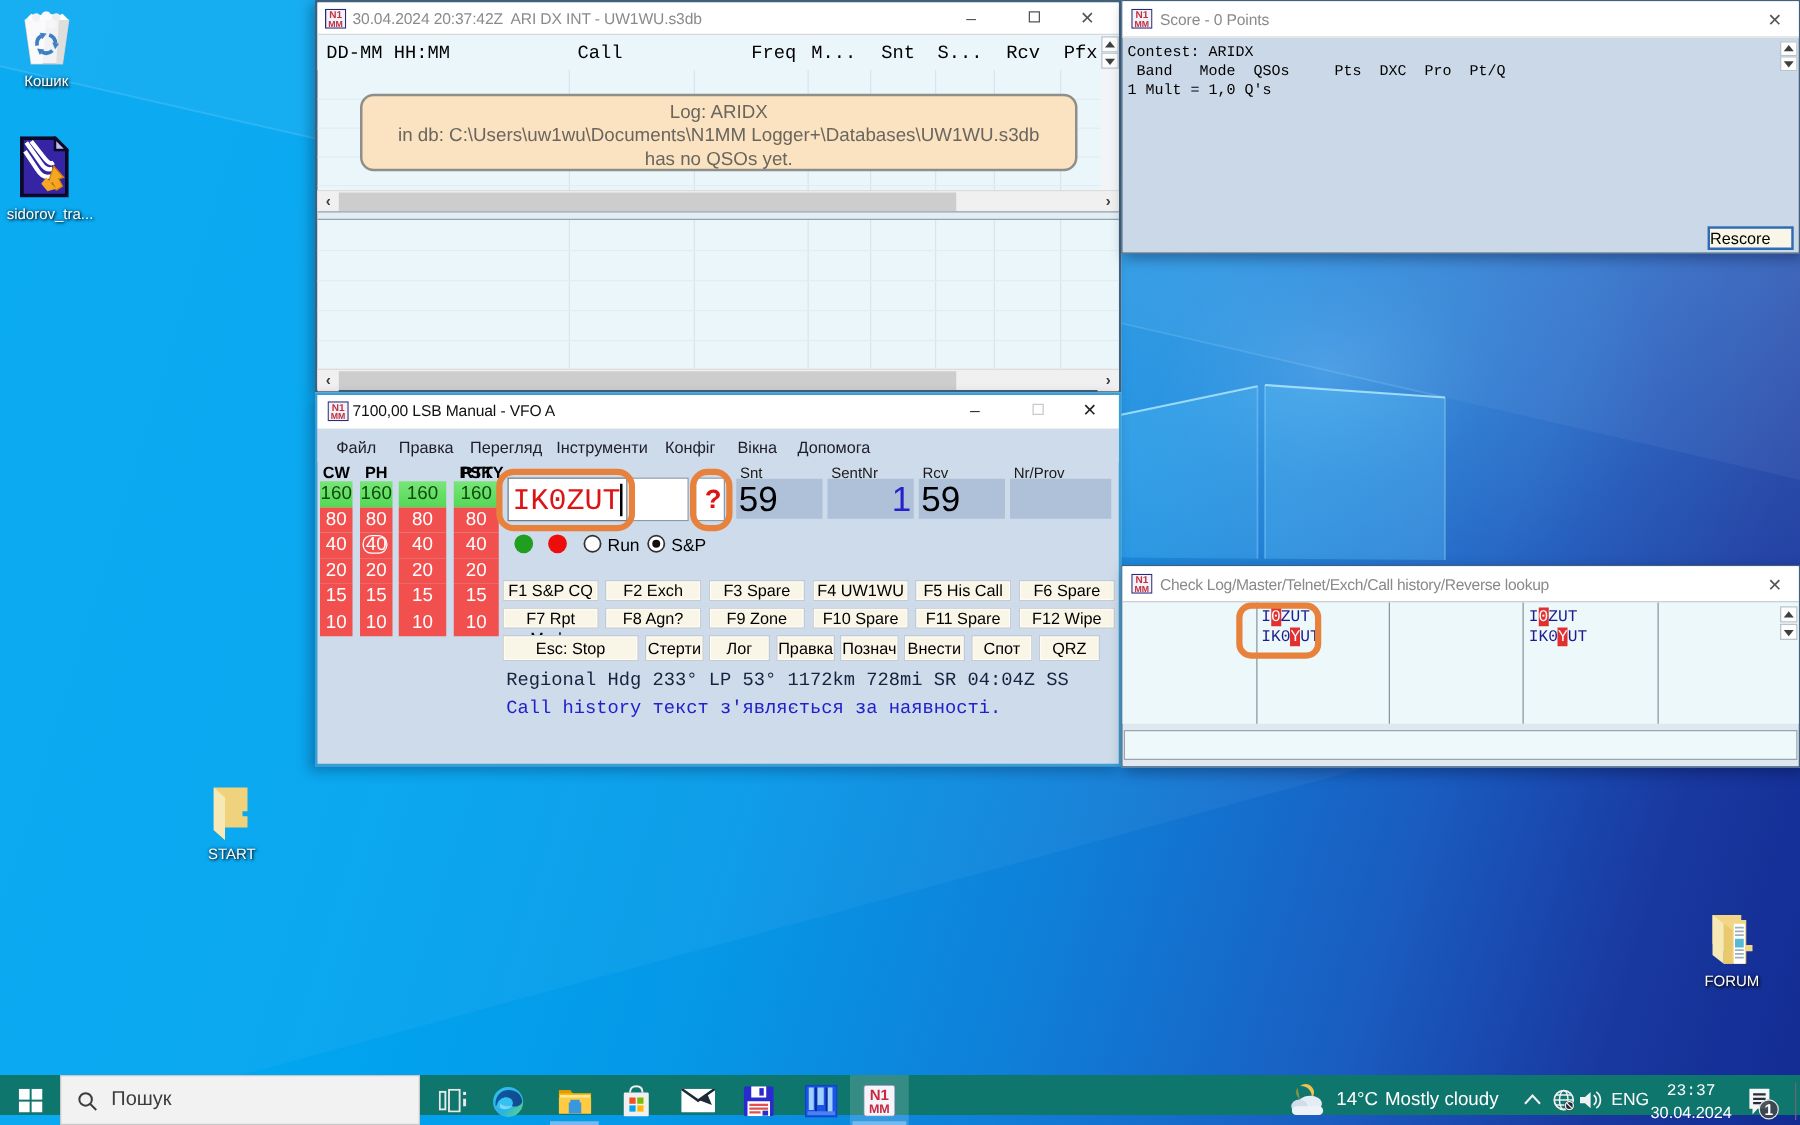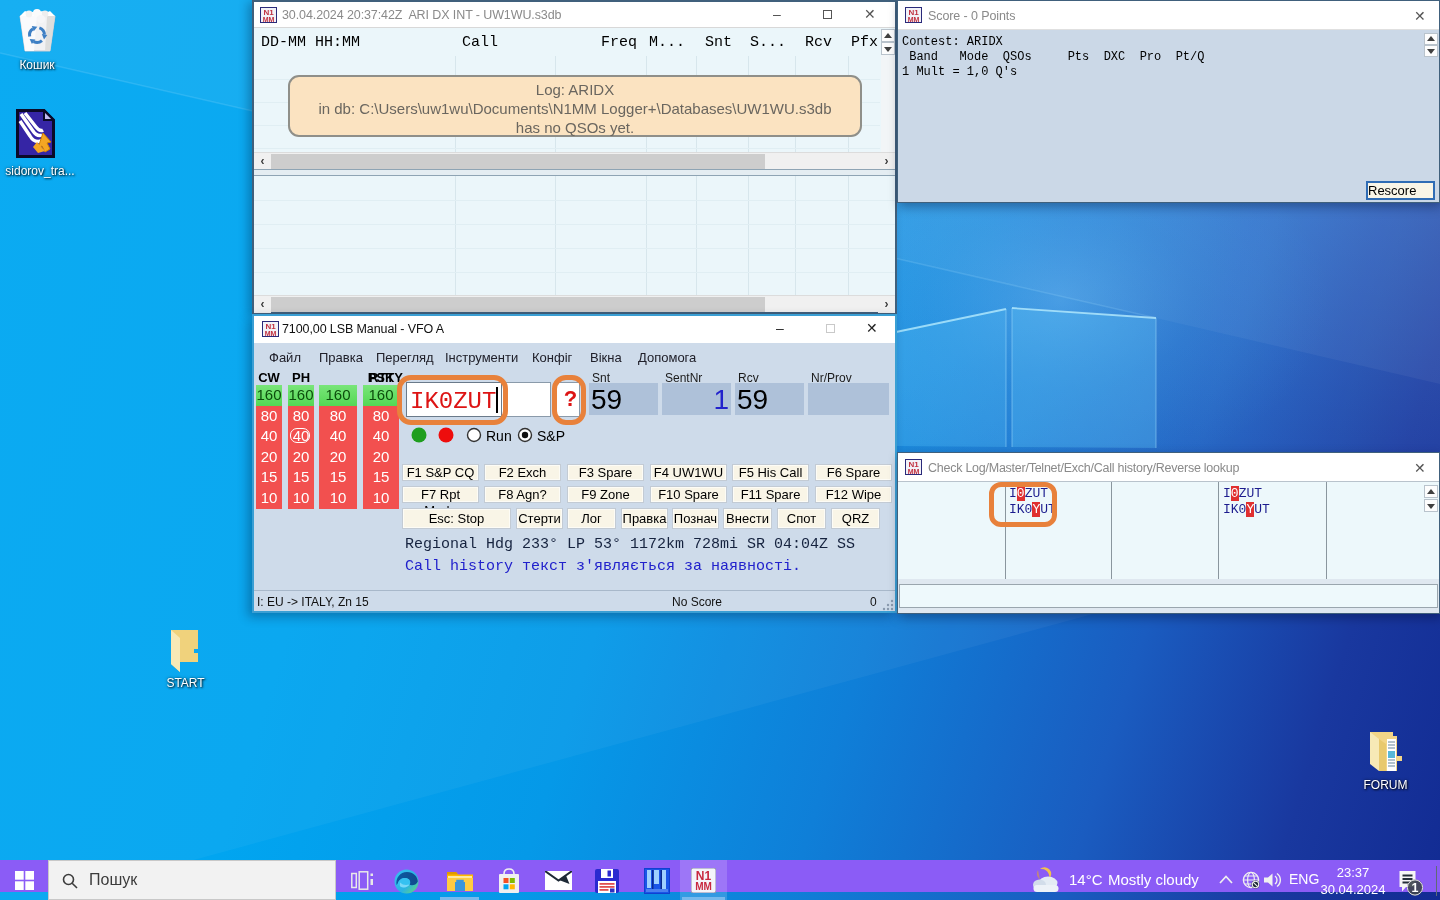--- a/index.html
+++ b/index.html
@@ -52,21 +52,21 @@
 .oring { position:absolute; border:5px solid #e8813b; border-radius:14px; }
 
 
 #scorewin { position:absolute; left:897px; top:0; width:543px; height:203px;
   background:#cbd8e7; border:1px solid #40607c; box-shadow:2px 4px 10px rgba(0,10,40,0.35); }
 
 #checkwin { position:absolute; left:897px; top:452px; width:543px; height:162px;
   background:#dfe8f0; border:1px solid #40607c; box-shadow:2px 4px 10px rgba(0,10,40,0.35); }
 
 
-#taskbar { position:absolute; left:0; top:860px; width:1440px; height:32px; background:#8b5cf6; }
+#taskbar { position:absolute; left:0; top:860px; width:1440px; height:32px; background:#0f766e; }
 </style>
 </head>
 <body>
 <div id="desktop">
   <div id="wall"></div>
   <svg class="abs" style="left:0;top:0" width="1440" height="900">
 
     <polygon points="0,913 1440,519 1440,-50 0,-50" fill="rgba(255,255,255,0.045)"></polygon>
     <polygon points="0,53 1156,318 1440,384 1440,-60 0,-60" fill="rgba(255,255,255,0.05)"></polygon>
 
@@ -340,35 +340,20 @@
     <div class="btn" style="left:313px;top:192px;width:49px;height:21px;line-height:20px;">Лог</div>
     <div class="btn" style="left:367px;top:192px;width:47px;height:21px;line-height:20px;">Правка</div>
     <div class="btn" style="left:418px;top:192px;width:47px;height:21px;line-height:20px;">Познач</div>
     <div class="btn" style="left:469px;top:192px;width:49px;height:21px;line-height:20px;">Внести</div>
     <div class="btn" style="left:523px;top:192px;width:49px;height:21px;line-height:20px;">Спот</div>
     <div class="btn" style="left:577px;top:192px;width:49px;height:21px;line-height:20px;">QRZ</div>
 
     <div class="mono" style="position:absolute;left:151px;top:220px;font-size:15px;color:#16233f;">Regional Hdg 233° LP 53° 1172km 728mi SR 04:04Z SS</div>
     <div class="mono" style="position:absolute;left:151px;top:242px;font-size:15px;color:#2121cc;">Call history текст з'являється за наявності.</div>
 
-    <div style="position:absolute;left:0;top:274px;width:641px;height:20px;background:#cedbea;border-top:1px solid #a8b8ca;font-size:12px;color:#111;">
-      <span style="position:absolute;left:3px;top:4px;">I: EU -&gt; ITALY, Zn 15</span>
-      <span style="position:absolute;left:418px;top:4px;">No Score</span>
-      <span style="position:absolute;left:616px;top:4px;">0</span>
-      <svg class="abs" style="right:1px;top:8px" width="12" height="12">
-          <g fill="#8a9aae">
-            <circle cx="10" cy="2" r="1.2"></circle>
-            <circle cx="6" cy="6" r="1.2"></circle>
-            <circle cx="10" cy="6" r="1.2"></circle>
-            <circle cx="2" cy="10" r="1.2"></circle>
-            <circle cx="6" cy="10" r="1.2"></circle>
-            <circle cx="10" cy="10" r="1.2"></circle>
-          </g>
-        </svg>
-    </div>
   </div>
 
   <div id="scorewin">
     <div class="titlebar" style="height:29px;border-bottom:1px solid #e0e0e0;">
       <svg class="ticon" style="left:7px;top:6px" viewBox="0 0 17 16">
         <rect x="0.5" y="0.5" width="16" height="15" fill="#f2f2f8" stroke="#2a2a7a"></rect>
         <text x="8.5" y="7.5" font-size="8" font-weight="bold" fill="#c03040" text-anchor="middle" font-family="Liberation Sans">N1</text>
         <text x="8.5" y="14.5" font-size="7" font-weight="bold" fill="#c03040" text-anchor="middle" font-family="Liberation Sans">MM</text>
       </svg>
       <div class="ttext" style="left:30px;top:8px;color:#8a8a8a;">Score - 0 Points</div>
@@ -538,21 +523,21 @@
       <path d="M1.6 9 L16.4 9 M2.5 5 L15.5 5 M2.5 13 L15.5 13" stroke="#f0f0f0" stroke-width="1.1"></path>
       <circle cx="13.5" cy="13.5" r="4" fill="#1e2a36"></circle>
       <circle cx="13.5" cy="13.5" r="3.2" fill="none" stroke="#f0f0f0" stroke-width="1.1"></circle>
       <line x1="11.3" y1="11.3" x2="15.7" y2="15.7" stroke="#f0f0f0" stroke-width="1.1"></line>
     </svg>
     <svg class="abs" style="left:1264px;top:12px" width="18" height="16" viewBox="0 0 18 16">
       <path d="M0 5.5 L4 5.5 L8.5 1.5 L8.5 14.5 L4 10.5 L0 10.5 Z" fill="#f0f0f0"></path>
       <path d="M11 4 A5 5 0 0 1 11 12 M13 1.5 A8 8 0 0 1 13 14.5" fill="none" stroke="#f0f0f0" stroke-width="1.4"></path>
     </svg>
     <div style="position:absolute;left:1289px;top:11px;font-size:14px;color:#fff;">ENG</div>
-    <div style="position:absolute;left:1320px;top:5px;width:66px;text-align:center;font-size:13px;color:#fff;">23:37</div>
+    <div style="position:absolute;left:1320px;top:5px;width:66px;text-align:center;font-size:13px;color:#fff;font-family:Liberation Mono, monospace;">23:37</div>
     <div style="position:absolute;left:1320px;top:22px;width:66px;text-align:center;font-size:13px;color:#fff;">30.04.2024</div>
     <svg class="abs" style="left:1398px;top:10px" width="28" height="28" viewBox="0 0 28 28">
       <path d="M1.5 1 L17.5 1 L17.5 17 L8 17 L4 21.5 L4 17 L1.5 17 Z" fill="#f6f6f6"></path>
       <g stroke="#252e38" stroke-width="1.8">
           <path d="M4.5 5.5 h10 M4.5 9 h10 M4.5 12.5 h7"></path>
         </g>
       <circle cx="17" cy="17.5" r="8" fill="rgba(62,68,78,0.92)"></circle>
       <circle cx="17" cy="17.5" r="7.6" fill="none" stroke="#e8e8e8" stroke-width="1"></circle>
       <text x="17" y="22" font-size="12.5" font-weight="bold" fill="#ffffff" text-anchor="middle" font-family="Liberation Sans">1</text>
     </svg>

